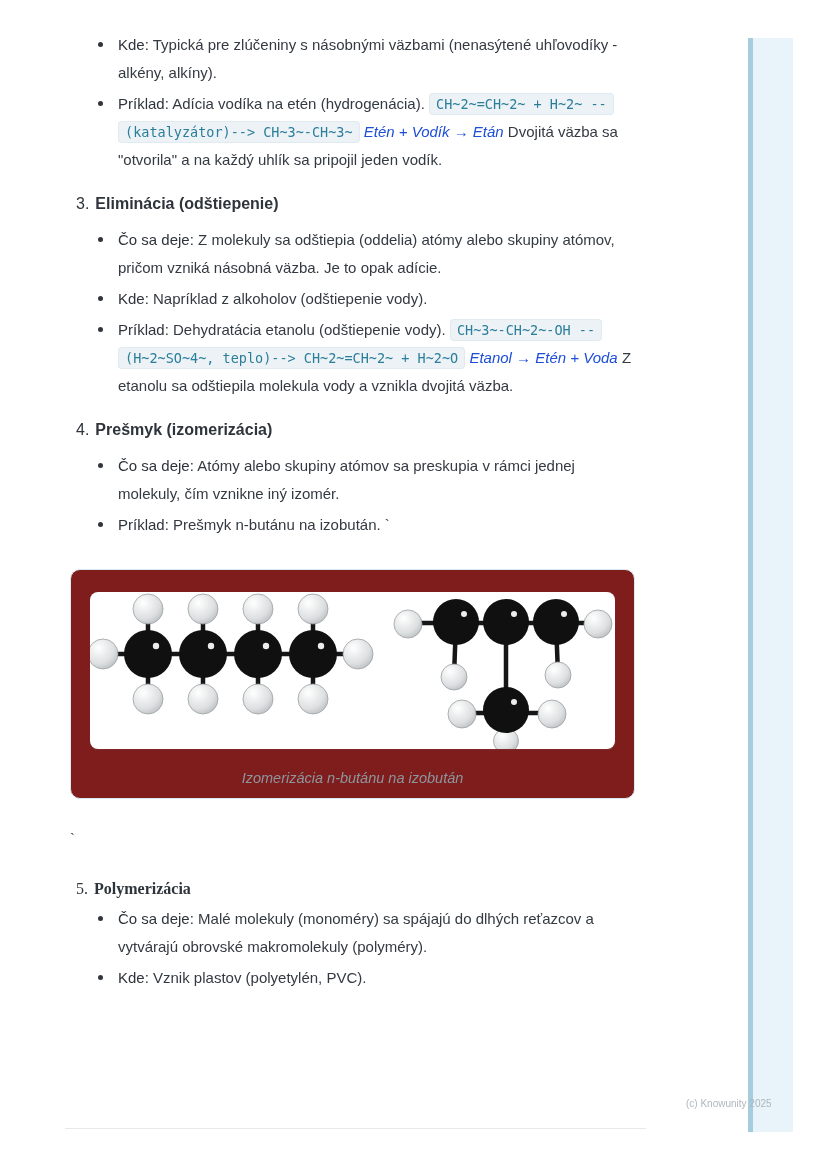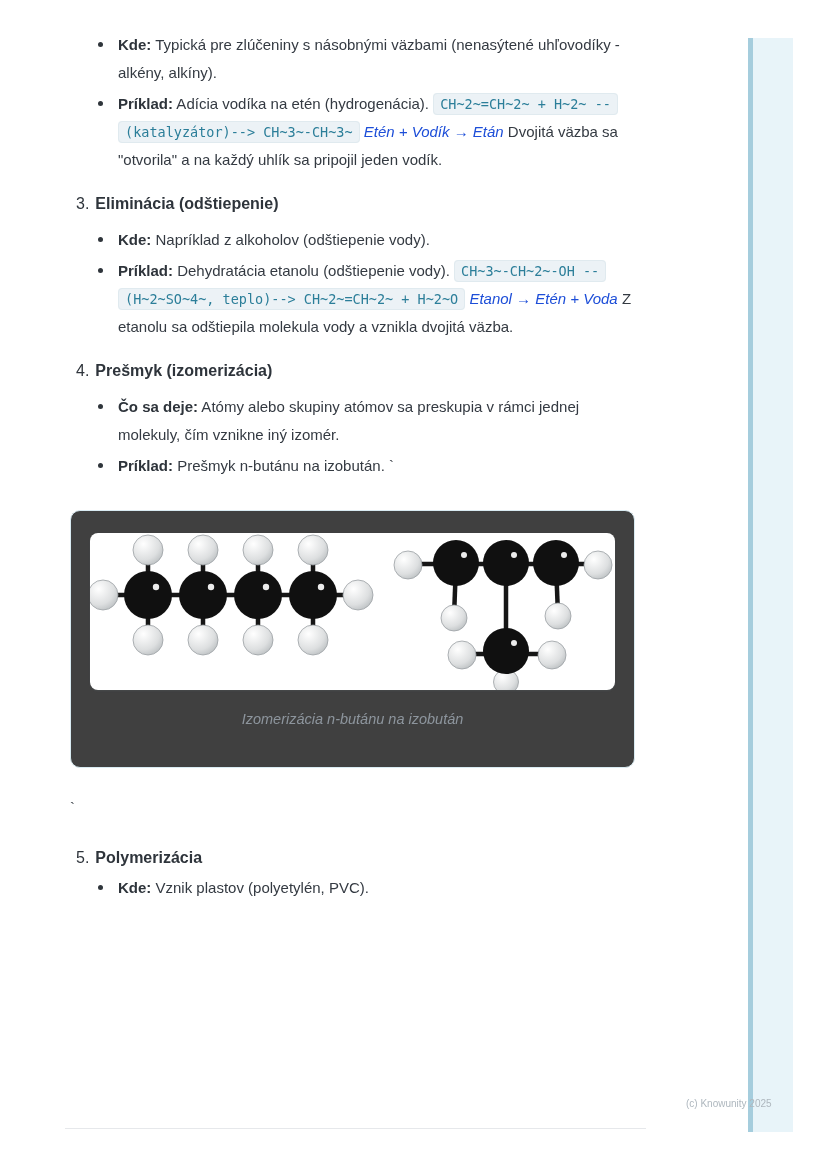--- a/index.html
+++ b/index.html
@@ -7,35 +7,35 @@
     position:relative;width:828px;height:1171px;background:#ffffff;overflow:hidden;
     font-family:"Liberation Sans",sans-serif;color:#343a42;
   }
   .content{position:absolute;left:65px;top:31px;width:576px;font-size:15px;line-height:28px;}
   .bullet{display:flex;margin:0 0 3px 33px;}
   .bullet .dot{
     flex:0 0 auto;width:5px;height:5px;border-radius:50%;background:#2f353b;
     margin:11px 15px 0 0;
   }
   .bullet .txt{margin:0;flex:1 1 auto;}
-  .bullet b{font-weight:bold;color:#2e343b;}
+  .bullet b{font-weight:normal;color:#2e343b;}
   .heading{font-size:16px;line-height:24px;margin:18px 0 10px 11px;color:#2e343b;}
   .heading .num{font-weight:normal;margin-right:6px;}
   .heading .ttl{font-weight:bold;}
-  .sec5 .heading{margin:24px 0 4px 11px;}
+  .sec5 .heading{margin:24px 0 4px 11px;font-family:Liberation Serif, serif;}
   code.chem{
     font-family:"DejaVu Sans Mono",monospace;font-size:13.5px;
     color:#2b7e99;background:#ecf2f6;border:1px solid #e0eaef;border-radius:4px;
     padding:2px 6px;line-height:22px;
     -webkit-box-decoration-break:clone;box-decoration-break:clone;
   }
   i.chem-note{font-style:italic;color:#1d4ed8;}
   .figure-card{
-    box-sizing:border-box;margin:30px 0 0 5px;width:565px;height:258px;
-    background:#404040;border:1px solid #d9ebf2;border-radius:10px;
+    box-sizing:border-box;margin:30px 0 0 5px;width:565px;height:230px;
+    background:#7f1d1d;border:1px solid #d9ebf2;border-radius:10px;
     padding:22px 19px 0 19px;
   }
   .figure-inner{
     width:525px;height:157px;margin:0 auto;background:#ffffff;border-radius:8px;
     box-shadow:0 1px 2px rgba(120,150,165,0.12);overflow:hidden;
   }
   .figure-caption{
     margin-top:18px;text-align:center;font-style:italic;font-size:14.5px;
     line-height:22px;color:#8d959d;
   }
@@ -62,20 +62,24 @@
       <span class="dot"></span>
       <p class="txt"><b>Kde:</b><span> Typická pre zlúčeniny s násobnými väzbami (nenasýtené uhľovodíky - alkény, alkíny).</span></p>
     </div>
     <div class="bullet">
       <span class="dot"></span>
       <p class="txt"><b>Príklad:</b><span> Adícia vodíka na etén (hydrogenácia). </span><code class="chem">CH~2~=CH~2~ + H~2~ --(katalyzátor)--&gt; CH~3~-CH~3~</code><span> </span><i class="chem-note">Etén + Vodík → Etán</i><span> Dvojitá väzba sa "otvorila" a na každý uhlík sa pripojil jeden vodík.</span></p>
     </div>
 
     <div class="sec3">
       <div class="heading"><span class="num">3.</span><span class="ttl">Eliminácia (odštiepenie)</span></div>
+      <div class="bullet">
+        <span class="dot"></span>
+        <p class="txt"><b>Čo sa deje:</b><span> Z molekuly sa odštiepia (oddelia) atómy alebo skupiny atómov, pričom vzniká násobná väzba. Je to opak adície.</span></p>
+      </div>
       <div class="bullet">
         <span class="dot"></span>
         <p class="txt"><b>Kde:</b><span> Napríklad z alkoholov (odštiepenie vody).</span></p>
       </div>
       <div class="bullet">
         <span class="dot"></span>
         <p class="txt"><b>Príklad:</b><span> Dehydratácia etanolu (odštiepenie vody). </span><code class="chem">CH~3~-CH~2~-OH --(H~2~SO~4~, teplo)--&gt; CH~2~=CH~2~ + H~2~O</code><span> </span><i class="chem-note">Etanol → Etén + Voda</i><span> Z etanolu sa odštiepila molekula vody a vznikla dvojitá väzba.</span></p>
       </div>
     </div>
 
@@ -170,20 +174,24 @@
       </div>
       <div class="figure-caption">Izomerizácia n-butánu na izobután</div>
     </div>
 
     <div class="stray-tick">`</div>
 
     <div class="sec5">
       <div class="heading"><span class="num">5.</span><span class="ttl">Polymerizácia</span></div>
       <div class="bullet">
         <span class="dot"></span>
+        <p class="txt"><b>Čo sa deje:</b><span> Malé molekuly (monoméry) sa spájajú do dlhých reťazcov a vytvárajú obrovské makromolekuly (polyméry).</span></p>
+      </div>
+      <div class="bullet">
+        <span class="dot"></span>
         <p class="txt"><b>Kde:</b><span> Vznik plastov (polyetylén, PVC).</span></p>
       </div>
     </div>
 
   </div>
 
   <div class="side-panel"></div>
   <div class="copyright">(c) Knowunity 2025</div>
   <div class="divider"></div>
 

